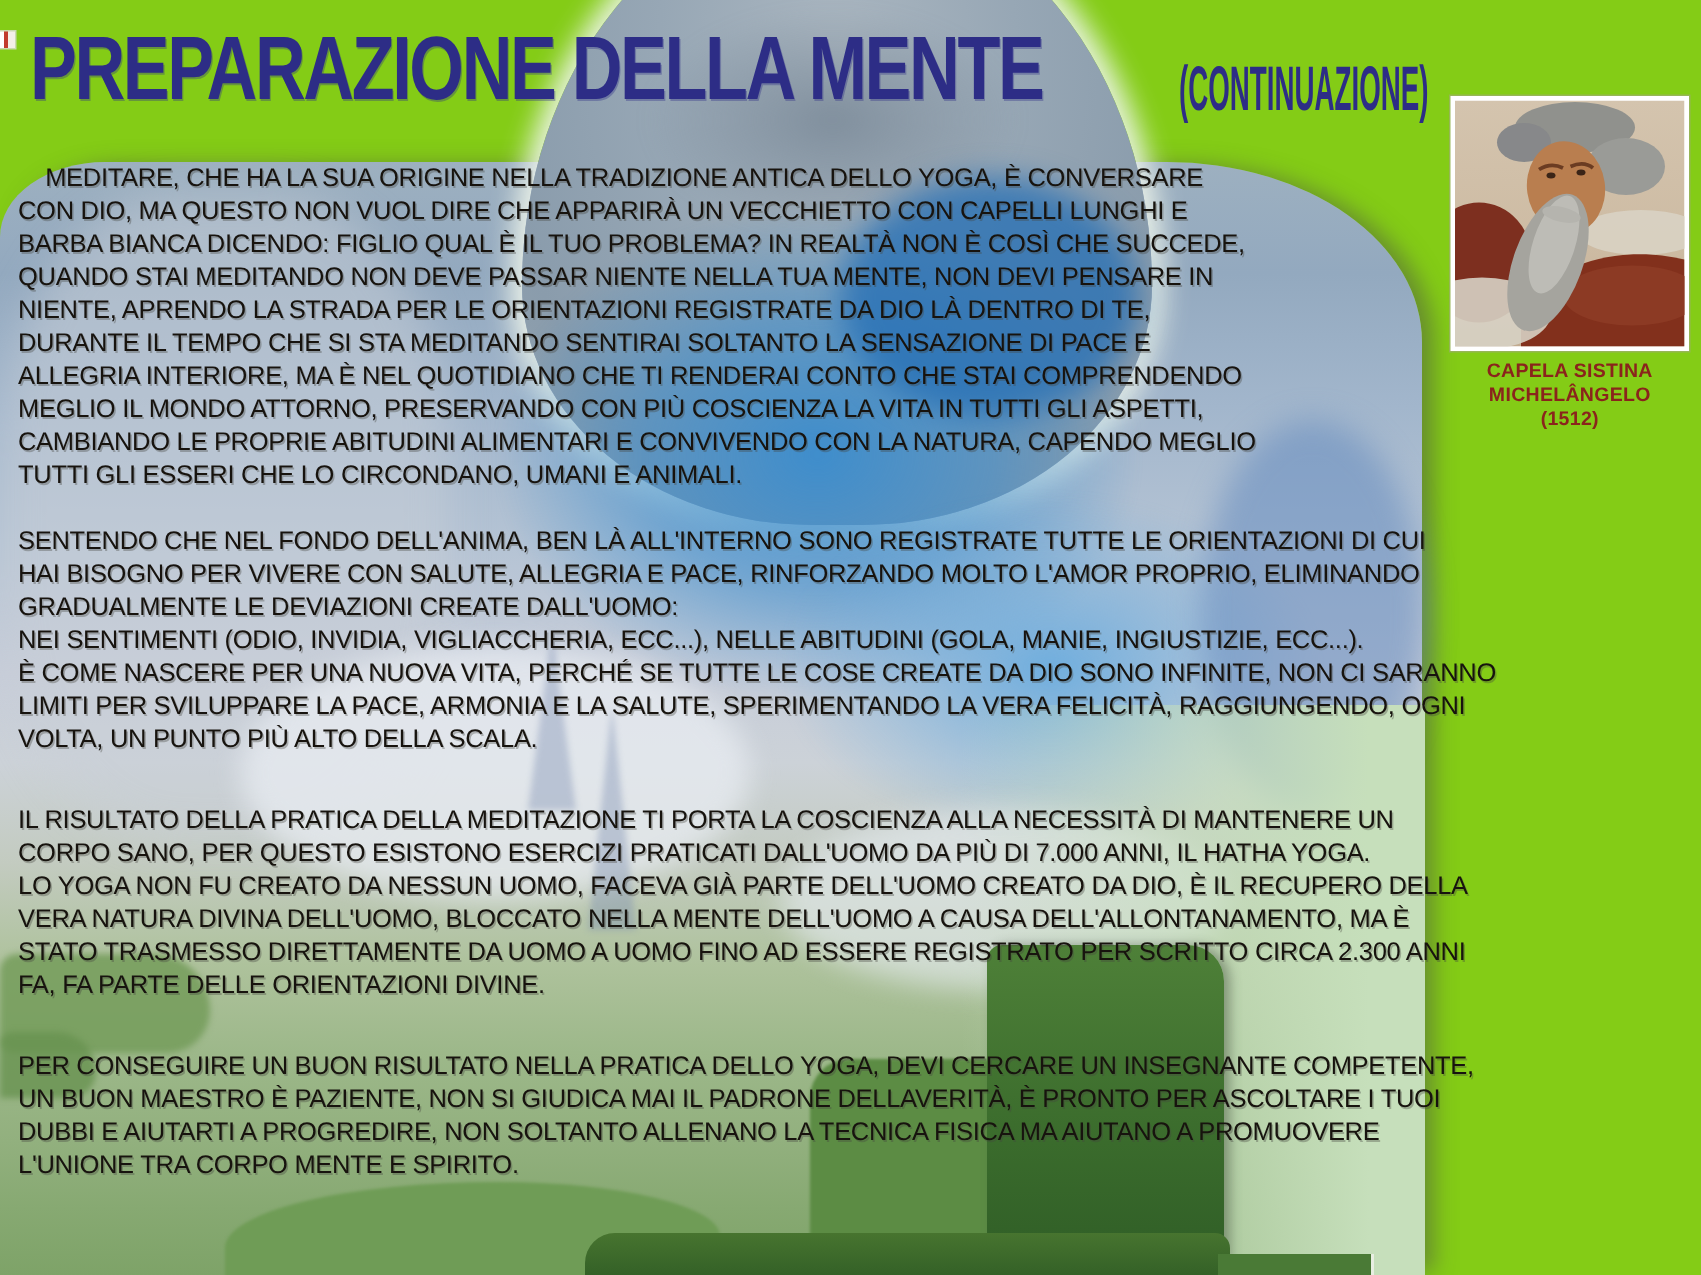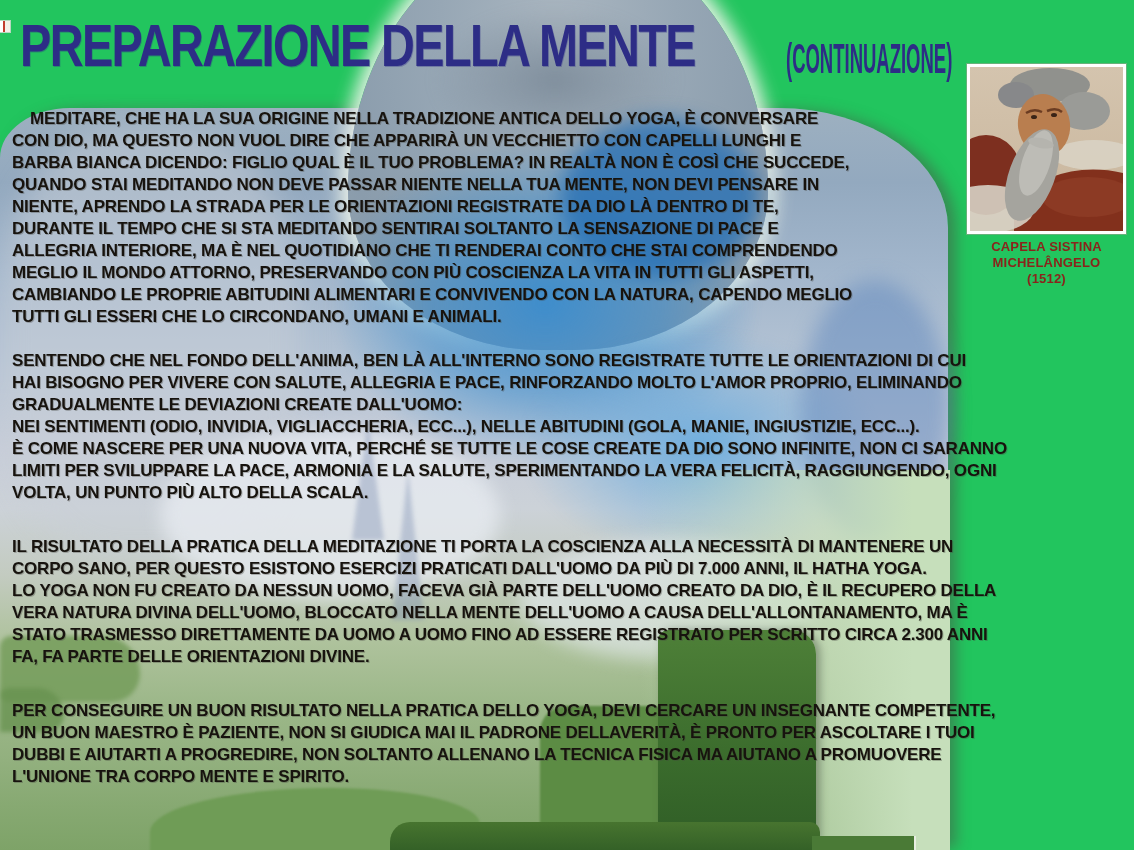--- a/index.html
+++ b/index.html
@@ -1,18 +1,18 @@
 <!DOCTYPE html>
 <html><head>
 <meta charset="utf-8">
 <style>
   html,body{margin:0;padding:0;}
   .page{
     position:relative; width:1134px; height:850px; overflow:hidden;
-    background:#22c55e;
+    background:#84cc16;
     font-family:"Liberation Sans","DejaVu Sans",sans-serif;
   }
   
   .photo-main{
     position:absolute; left:0; top:108px; width:948px; height:742px; z-index:1;
     border-radius:70px 170px 0 0 / 50px 120px 0 0;
     background:linear-gradient(180deg,
       #9db0c0 0%, #93a9bf 10%, #a2b6cc 22%, #b4c3d4 34%,
       #c7cdd9 46%, #ccd2d8 54%, #c3cbc0 63%, #aec29c 72%,
       #9db88a 80%, #92b07e 88%, #87a972 94%, #7ea368 100%);
@@ -78,21 +78,21 @@
     text-shadow:1px 1px 0 rgba(45,45,134,0.35);
   }
   .title-suffix{
     position:absolute; left:786px; top:38px; z-index:6; white-space:pre;
     font-size:42px; font-weight:bold; color:#2d2d86; letter-spacing:0;
     transform:scaleX(0.44); transform-origin:0 0; line-height:1;
   }
   
   .para{
     position:absolute; left:12px; z-index:6; white-space:pre;
-    font-size:17px; line-height:22px; font-weight:bold; letter-spacing:-0.2px;
+    font-size:17px; line-height:22px; font-weight:normal; letter-spacing:-0.2px;
     color:#17130e; text-shadow:1px 1px 0 rgba(70,70,62,0.35);
   }
   .p1{top:108px;} .p2{top:350px;} .p3{top:536px;} .p4{top:700px;}
   
   .portrait{position:absolute; left:967px; top:64px; width:144px; z-index:6;}
   .portrait-frame{width:159px; height:170px; background:#ffffff; padding:3px; box-sizing:border-box;
     box-shadow:0 0 0 1px rgba(170,160,150,0.5);}
   .portrait-frame svg{display:block; width:153px; height:164px;}
   .portrait-caption{margin-top:5px; width:159px; text-align:center; white-space:pre;
     font-size:13px; line-height:16px; font-weight:bold; color:#8a241c; letter-spacing:0.2px;}

